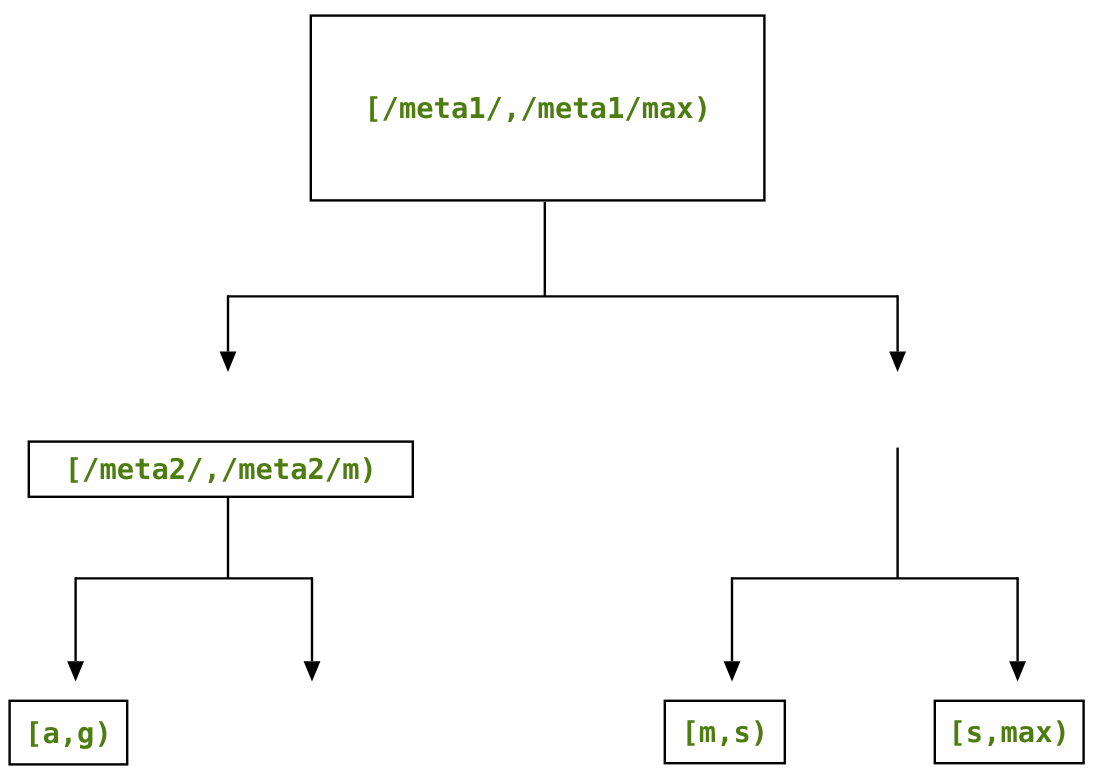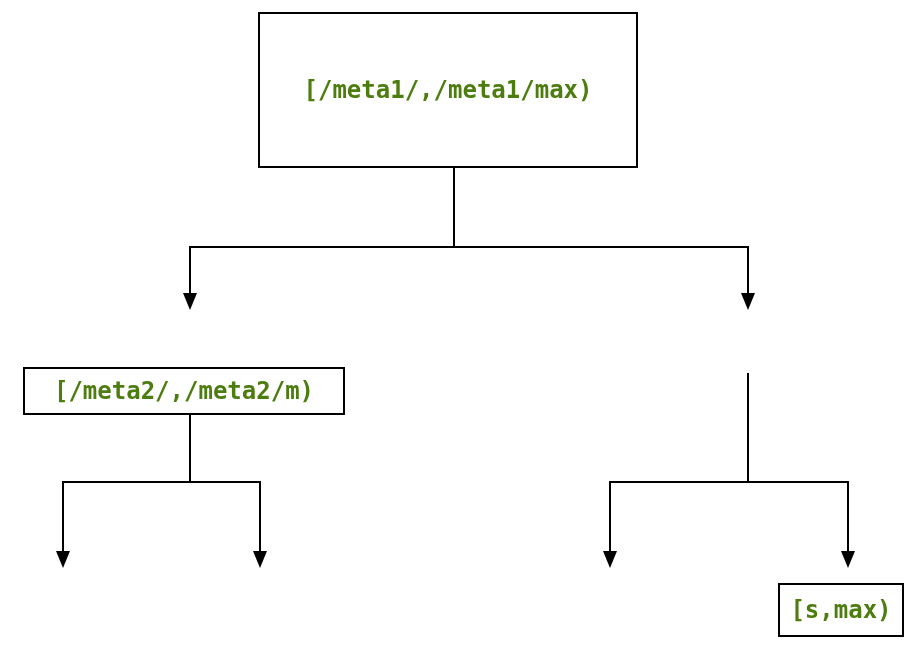--- a/index.html
+++ b/index.html
@@ -75,18 +75,20 @@
     <polygon points="603,551 617,551 610,568" fill="#000"></polygon>
     <path d="M848 481 V551" stroke="#000" stroke-width="2" fill="none"></path>
     <polygon points="841,551 855,551 848,568" fill="#000"></polygon>
   </svg>
 
   <div class="node node-root">[/meta1/,/meta1/max)</div>
 
   <div class="node node-mid-l">[/meta2/,/meta2/m)</div>
 
 
+  <div class="node node-leaf-1">[a,g)</div>
 
 
+  <div class="node node-leaf-3">[m,s)</div>
 
   <div class="node node-leaf-4">[s,max)</div>
 
 </div>
 
 </body></html>

